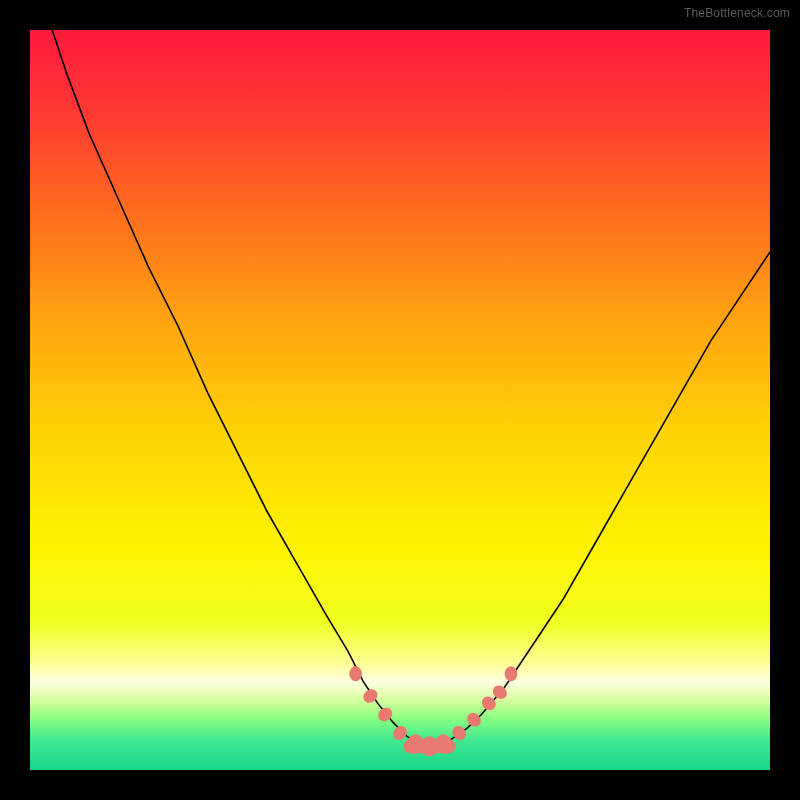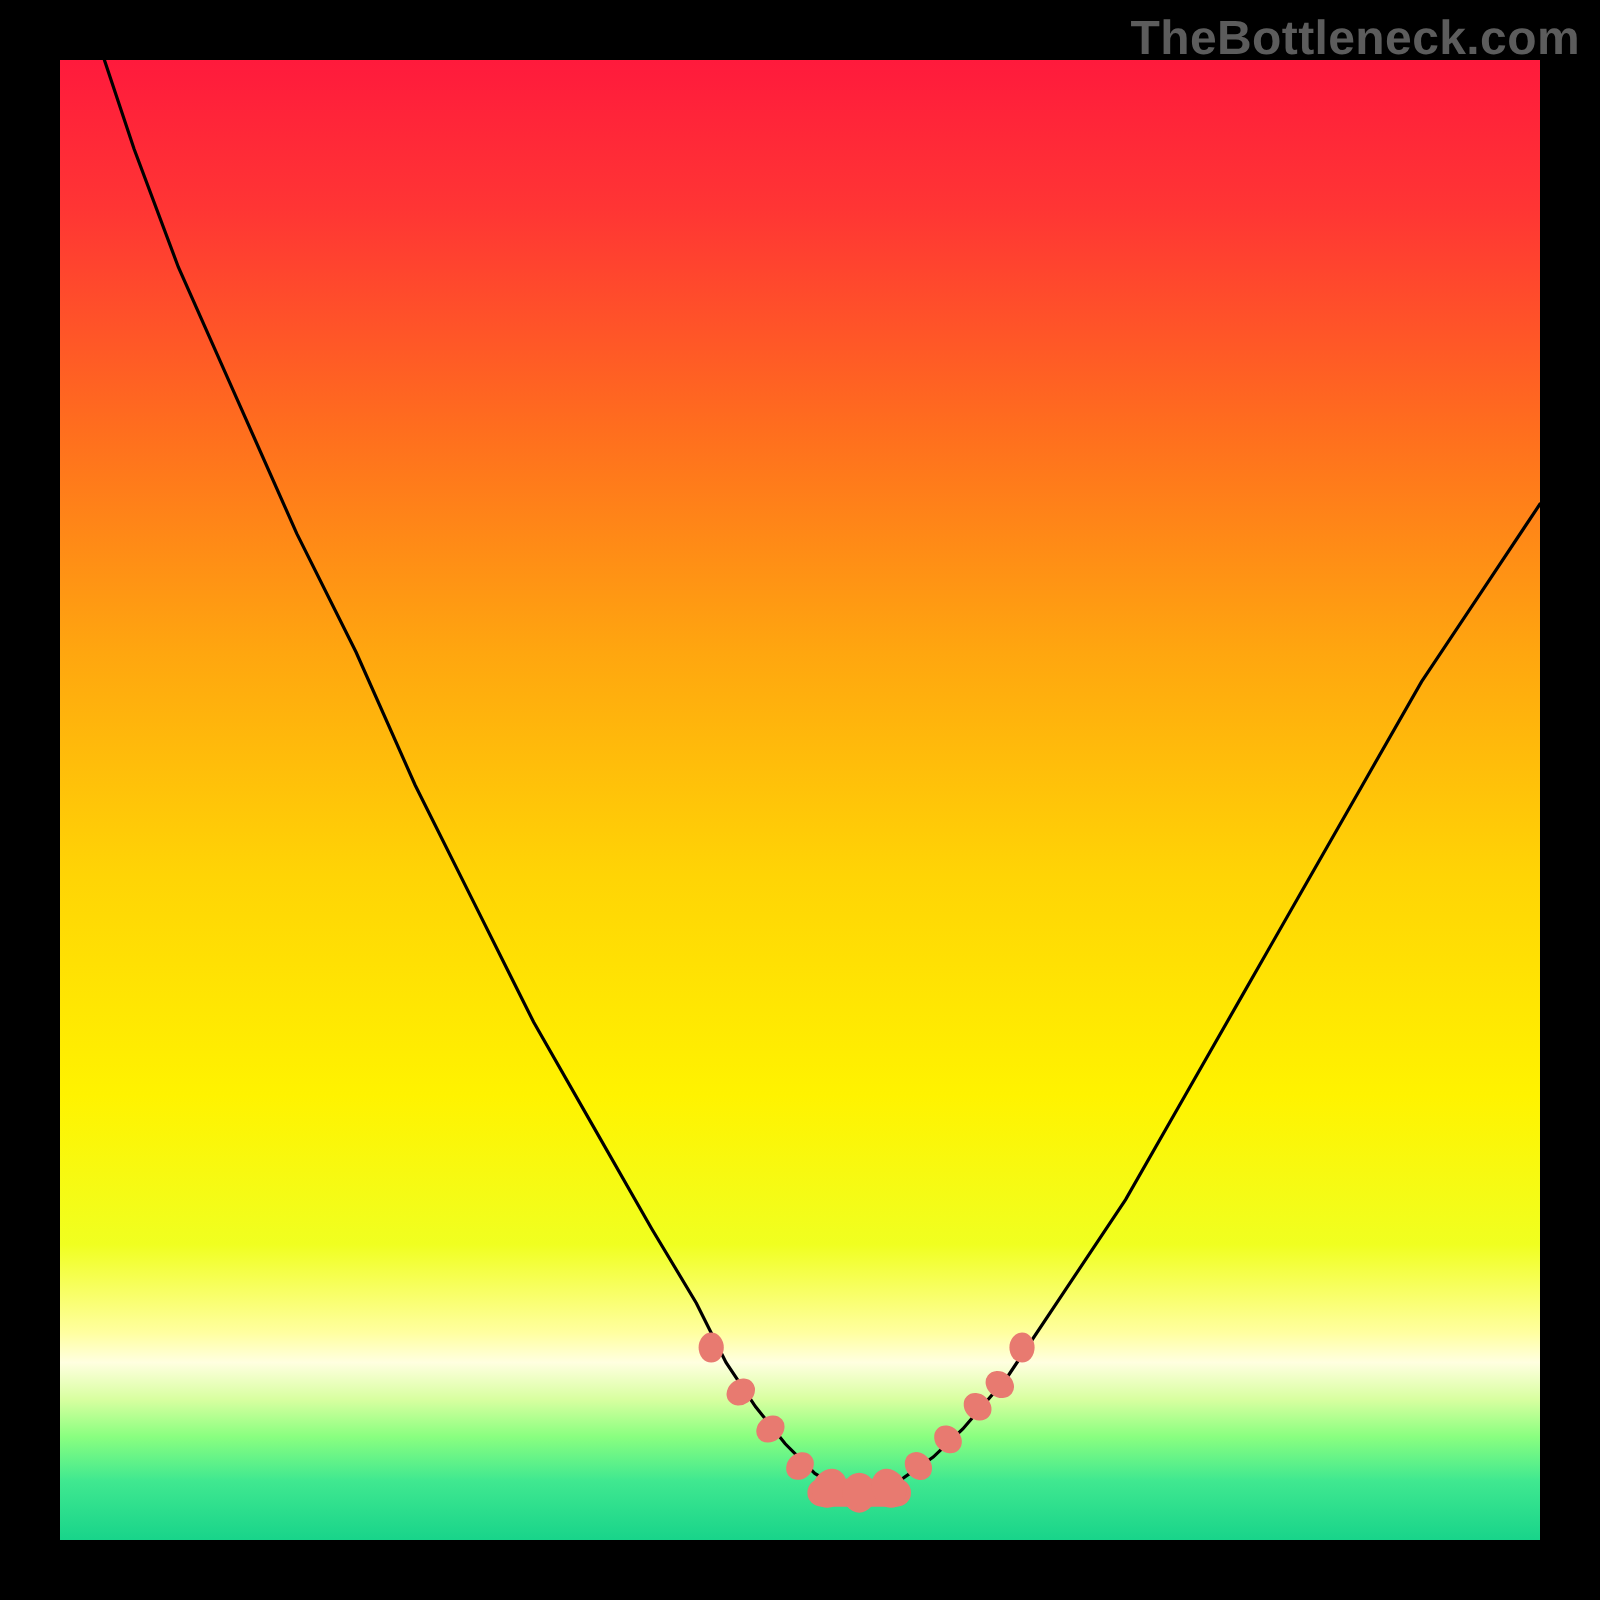--- a/index.html
+++ b/index.html
@@ -32,22 +32,22 @@
     top: 0;
     width: 740px;
     height: 740px;
     display: block;
   }
   .watermark {
     position: absolute;
     top: 6px;
     right: 10px;
     color: #5c5c5c;
-    font-size: 24px;
-    font-weight: 700;
+    font-size: 12px;
+    font-weight: 400;
     letter-spacing: 0.2px;
     user-select: none;
   }
 </style>
 </head>
 <body>
 
 <div class="frame">
   <div class="plot">
     <svg viewBox="0 0 740 740" preserveAspectRatio="none">

